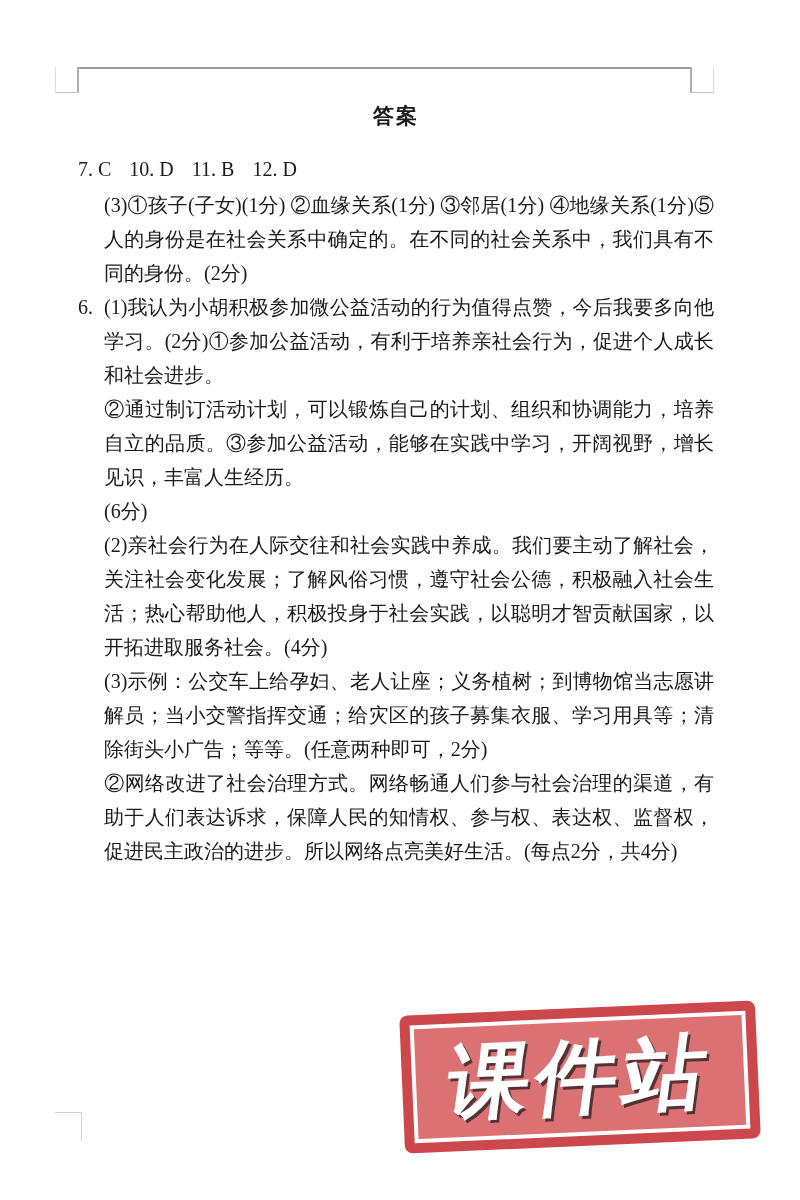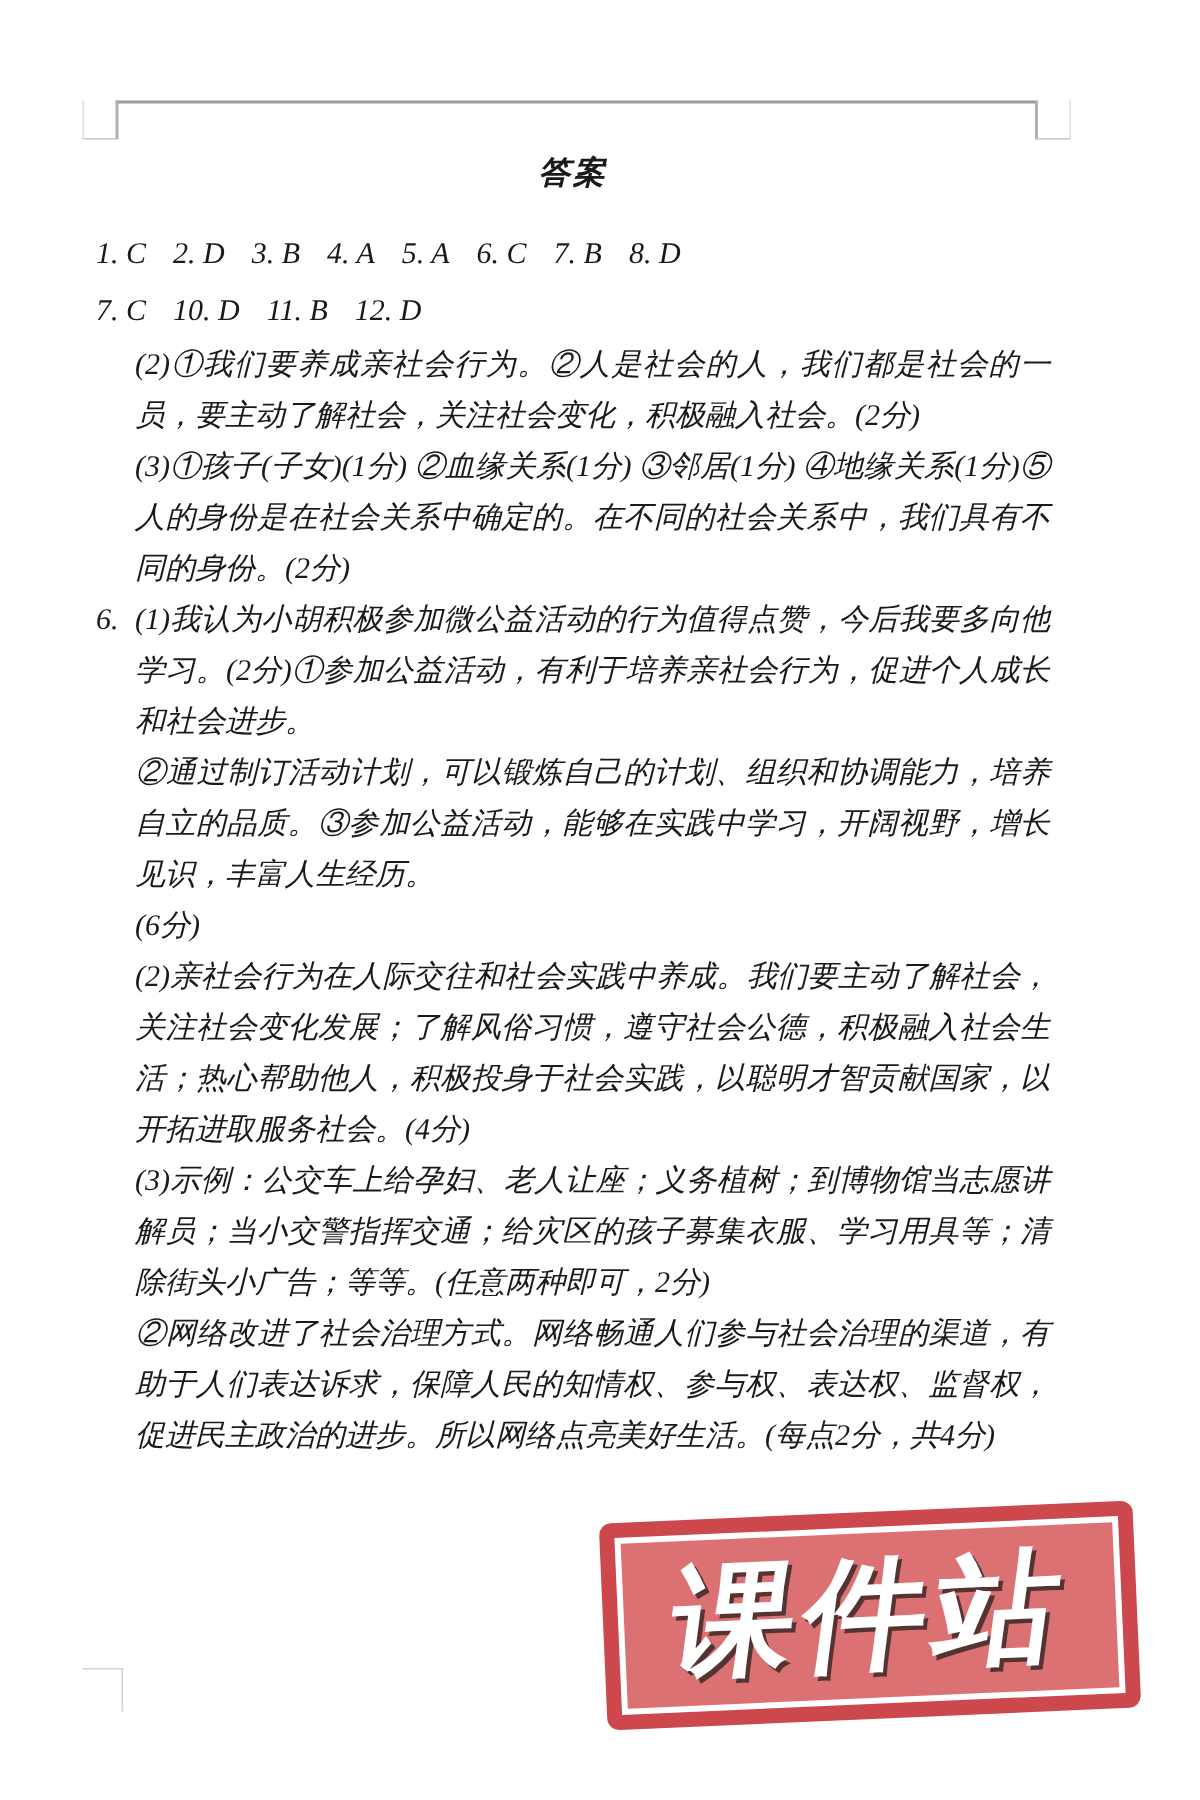--- a/index.html
+++ b/index.html
@@ -27,25 +27,24 @@
   .notch-l-vert2     { left: 55px;  top: 67px;  height: 26px; border-left: 1px solid #dedede; }
   .notch-r-vert      { left: 690px; top: 67px;  height: 26px; border-left: 2px solid #b0b0b0; }
   .notch-r-horiz     { left: 691px; top: 92px;  width: 23px;  border-top: 1px solid #c6c6c6; }
   .notch-r-vert2     { left: 713px; top: 67px;  height: 26px; border-left: 1px solid #dedede; }
   .corner-bl-horiz   { left: 55px;  top: 1112px; width: 27px; border-top: 1px solid #d2d2d2; }
   .corner-bl-vert    { left: 81px;  top: 1112px; height: 29px; border-left: 1px solid #d2d2d2; }
 
   
   .doc-body {
     position: absolute;
-    left: 64px;
+    left: 78px;
     top: 102px;
     width: 636px;
     font-size: 20px;
-    font-style: italic;
   }
   .doc-title {
     text-align: center;
     font-family: "Liberation Sans", "DejaVu Sans", sans-serif;
     font-weight: bold;
     font-size: 21px;
     line-height: 28px;
     margin: 0 0 20px 0;
     letter-spacing: 2px;
   }
@@ -113,54 +112,35 @@
   <div class="artifact notch-r-vert"></div>
   <div class="artifact notch-r-horiz"></div>
   <div class="artifact notch-r-vert2"></div>
   <div class="artifact corner-bl-horiz"></div>
   <div class="artifact corner-bl-vert"></div>
 
   <div class="doc-body">
 
     <h1 class="doc-title">答案</h1>
 
-    <div class="choice-row">
-
-        <span class="ans">1. C</span>
-
-        <span class="ans">2. D</span>
-
-        <span class="ans">3. B</span>
-
-        <span class="ans">4. A</span>
-
-        <span class="ans">5. A</span>
-
-        <span class="ans">6. C</span>
-
-        <span class="ans">7. B</span>
-
-        <span class="ans">8. D</span>
-      </div>
 
     <div class="choice-row">
 
         <span class="ans">7. C</span>
 
         <span class="ans">10. D</span>
 
         <span class="ans">11. B</span>
 
         <span class="ans">12. D</span>
       </div>
 
     <div class="answers">
 
 
-        <p class="para"><span class="qnum"></span><span class="para-text">(2)①我们要养成亲社会行为。②人是社会的人，我们都是社会的一员，要主动了解社会，关注社会变化，积极融入社会。(2分)</span></p>
 
         <p class="para"><span class="qnum"></span><span class="para-text">(3)①孩子(子女)(1分) ②血缘关系(1分) ③邻居(1分) ④地缘关系(1分)⑤人的身份是在社会关系中确定的。在不同的社会关系中，我们具有不同的身份。(2分)</span></p>
 
         <p class="para"><span class="qnum">6.</span><span class="para-text">(1)我认为小胡积极参加微公益活动的行为值得点赞，今后我要多向他学习。(2分)①参加公益活动，有利于培养亲社会行为，促进个人成长和社会进步。</span></p>
 
         <p class="para"><span class="qnum"></span><span class="para-text">②通过制订活动计划，可以锻炼自己的计划、组织和协调能力，培养自立的品质。③参加公益活动，能够在实践中学习，开阔视野，增长见识，丰富人生经历。</span></p>
 
         <p class="para"><span class="qnum"></span><span class="para-text">(6分)</span></p>
 
         <p class="para"><span class="qnum"></span><span class="para-text">(2)亲社会行为在人际交往和社会实践中养成。我们要主动了解社会，关注社会变化发展；了解风俗习惯，遵守社会公德，积极融入社会生活；热心帮助他人，积极投身于社会实践，以聪明才智贡献国家，以开拓进取服务社会。(4分)</span></p>

